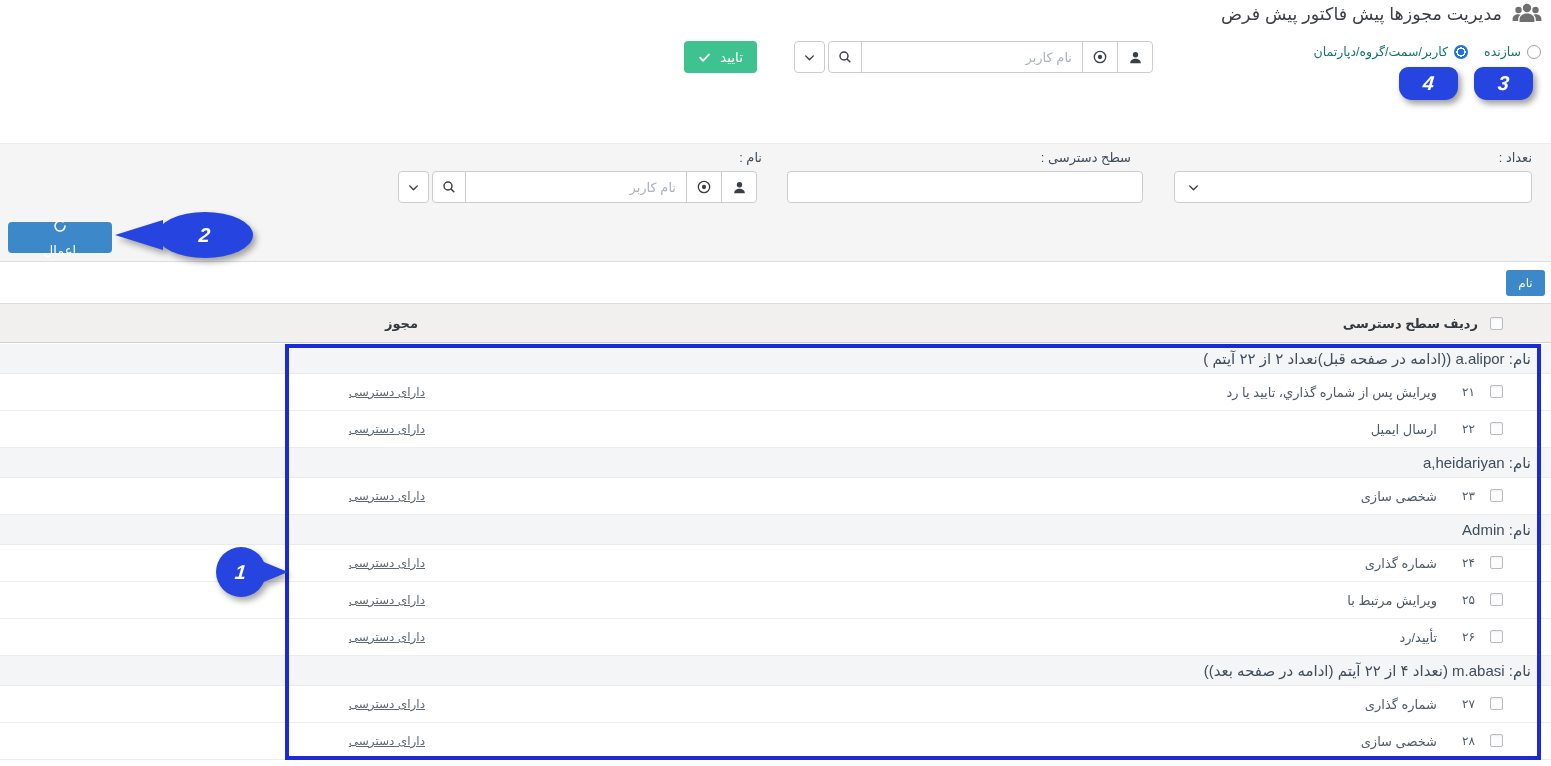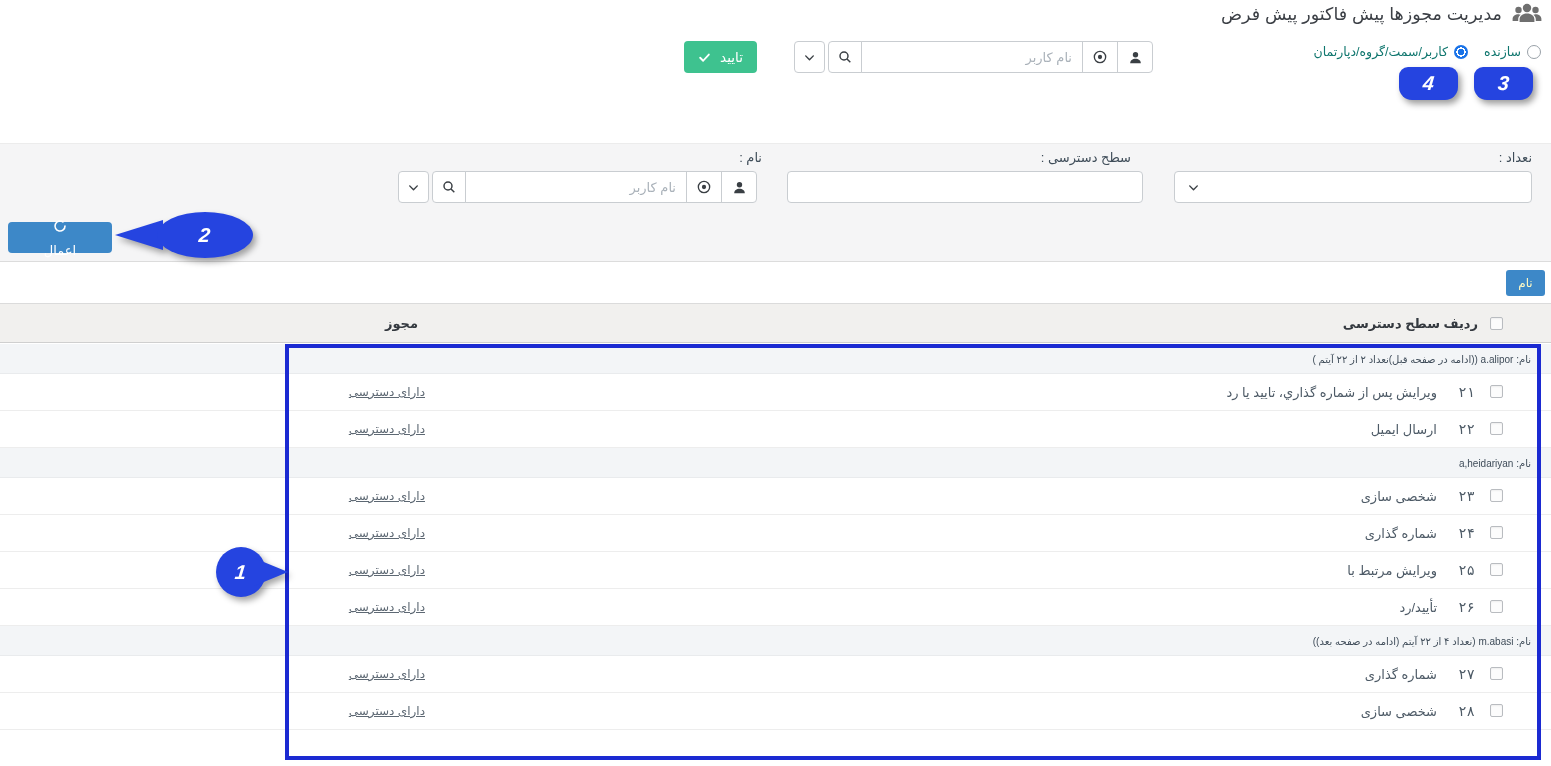--- a/index.html
+++ b/index.html
@@ -83,25 +83,25 @@
     font-size:13px; font-weight:700; color:#34393f; }
   .h-row { right:73px; }
   .h-access { right:111px; }
   .h-perm { right:1133px; }
   .cb { width:13px; height:13px; background:#fcfcfc; border:1px solid #b9bcc0; border-radius:2px;
     display:inline-block; cursor:pointer; box-shadow: inset 0 1px 2px rgba(0,0,0,.06); }
   .thead .cb { position:absolute; right:48px; top:13px; }
 
   .tbody { position:absolute; top:344px; left:0; width:1551px; }
   .group-row { height:30px; background:#f3f5f7; border-bottom:1px solid #e9ebed; position:relative; }
-  .group-label { position:absolute; right:20px; top:50%; transform:translateY(-50%); font-size:10px;
+  .group-label { position:absolute; right:20px; top:50%; transform:translateY(-50%); font-size:15px;
     color:#3f4c59; white-space:nowrap; }
   .data-row { height:37px; background:#fff; border-bottom:1px solid #ededed; position:relative; }
   .data-row .cb { position:absolute; right:48px; top:11px; }
-  .row-num { position:absolute; right:76px; top:50%; transform:translateY(-50%); font-size:14px; color:#4d5a66;font-family:Liberation Mono, monospace; }
+  .row-num { position:absolute; right:76px; top:50%; transform:translateY(-50%); font-size:12px; color:#4d5a66; }
   .perm-name { position:absolute; right:114px; top:50%; transform:translateY(-50%); font-size:13px;
     color:#4d5a66; white-space:nowrap; }
   .access-val { position:absolute; right:1126px; top:50%; transform:translateY(-50%); font-size:12px;
     color:#5d6873; white-space:nowrap;text-decoration:underline; }
 
   .highlight-rect { position:absolute; left:285px; top:344px; width:1256px; height:416px;
     border:4px solid #1b2ad2; pointer-events:none; z-index:10; }
 
   svg { display:block; }
 </style>
@@ -279,20 +279,23 @@
       </div>
       <div class="group-row">
         <span class="group-label">نام: a,heidariyan</span>
       </div>
       <div class="data-row">
         <span class="cb"></span>
         <span class="row-num">۲۳</span>
         <span class="perm-name">شخصی سازی</span>
         <span class="access-val">دارای دسترسی</span>
       </div>
+      <div class="group-row">
+        <span class="group-label">نام: Admin</span>
+      </div>
       <div class="data-row">
         <span class="cb"></span>
         <span class="row-num">۲۴</span>
         <span class="perm-name">شماره گذاری</span>
         <span class="access-val">دارای دسترسی</span>
       </div>
       <div class="data-row">
         <span class="cb"></span>
         <span class="row-num">۲۵</span>
         <span class="perm-name">ویرایش مرتبط با</span>

